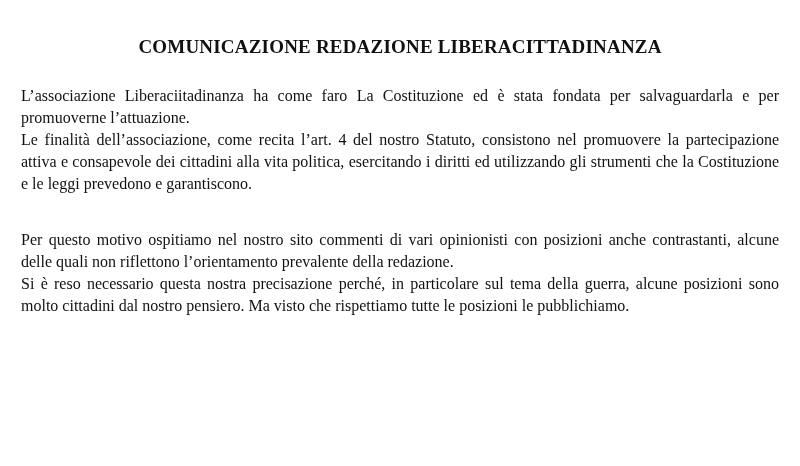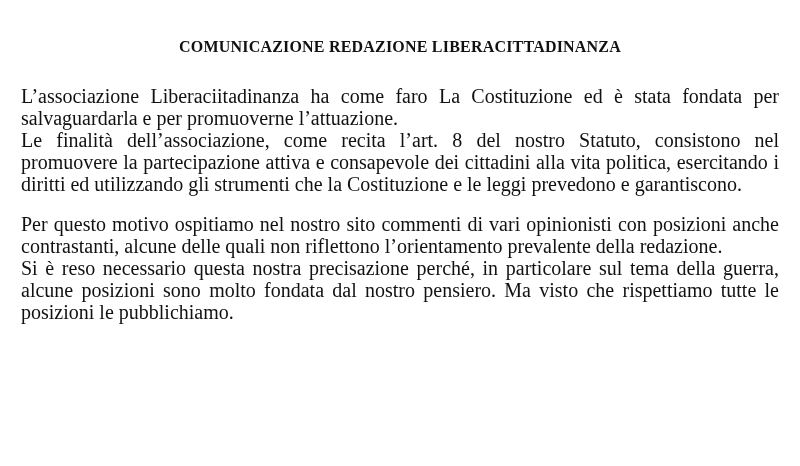--- a/index.html
+++ b/index.html
@@ -11,45 +11,45 @@
     position: relative;
     width: 800px;
     height: 466px;
     background: #ffffff;
     overflow: hidden;
     font-family: "Liberation Serif", "DejaVu Serif", serif;
     color: #111111;
   }
   .doc-title {
     margin: 36px 21px 27px 21px;
-    font-size: 16px;
+    font-size: 19px;
     font-weight: bold;
     text-align: center;
     letter-spacing: 0.2px;
     line-height: 22px;
     color: #111111;
   }
   .doc-body {
     margin: 0 21px;
   }
   .para {
     margin: 0;
-    font-size: 20px;
+    font-size: 16px;
     line-height: 22px;
     text-align: justify;
     color: #111111;
   }
   .para.gap-before {
-    margin-top: 18px;
+    margin-top: 34px;
   }
 </style>
 </head>
 <body>
 
 <div class="page">
   <h1 class="doc-title">COMUNICAZIONE REDAZIONE LIBERACITTADINANZA</h1>
   <div class="doc-body">
       <p class="para">L’associazione Liberaciitadinanza ha come faro La Costituzione ed è stata fondata per salvaguardarla e per promuoverne l’attuazione.</p>
-      <p class="para">Le finalità dell’associazione, come recita l’art. 8 del nostro Statuto, consistono nel promuovere la partecipazione attiva e consapevole dei cittadini alla vita politica, esercitando i diritti ed utilizzando gli strumenti che la Costituzione e le leggi prevedono e garantiscono.</p>
+      <p class="para">Le finalità dell’associazione, come recita l’art. 4 del nostro Statuto, consistono nel promuovere la partecipazione attiva e consapevole dei cittadini alla vita politica, esercitando i diritti ed utilizzando gli strumenti che la Costituzione e le leggi prevedono e garantiscono.</p>
       <p class="para gap-before">Per questo motivo ospitiamo nel nostro sito commenti di vari opinionisti con posizioni anche contrastanti, alcune delle quali  non riflettono l’orientamento prevalente della redazione.</p>
-      <p class="para">Si è reso necessario questa nostra precisazione perché, in particolare sul tema della guerra, alcune posizioni sono  molto fondata dal nostro pensiero. Ma visto che rispettiamo tutte le posizioni le pubblichiamo.</p>
+      <p class="para">Si è reso necessario questa nostra precisazione perché, in particolare sul tema della guerra, alcune posizioni sono  molto cittadini dal nostro pensiero. Ma visto che rispettiamo tutte le posizioni le pubblichiamo.</p>
     </div>
 </div>
 
 </body></html>

